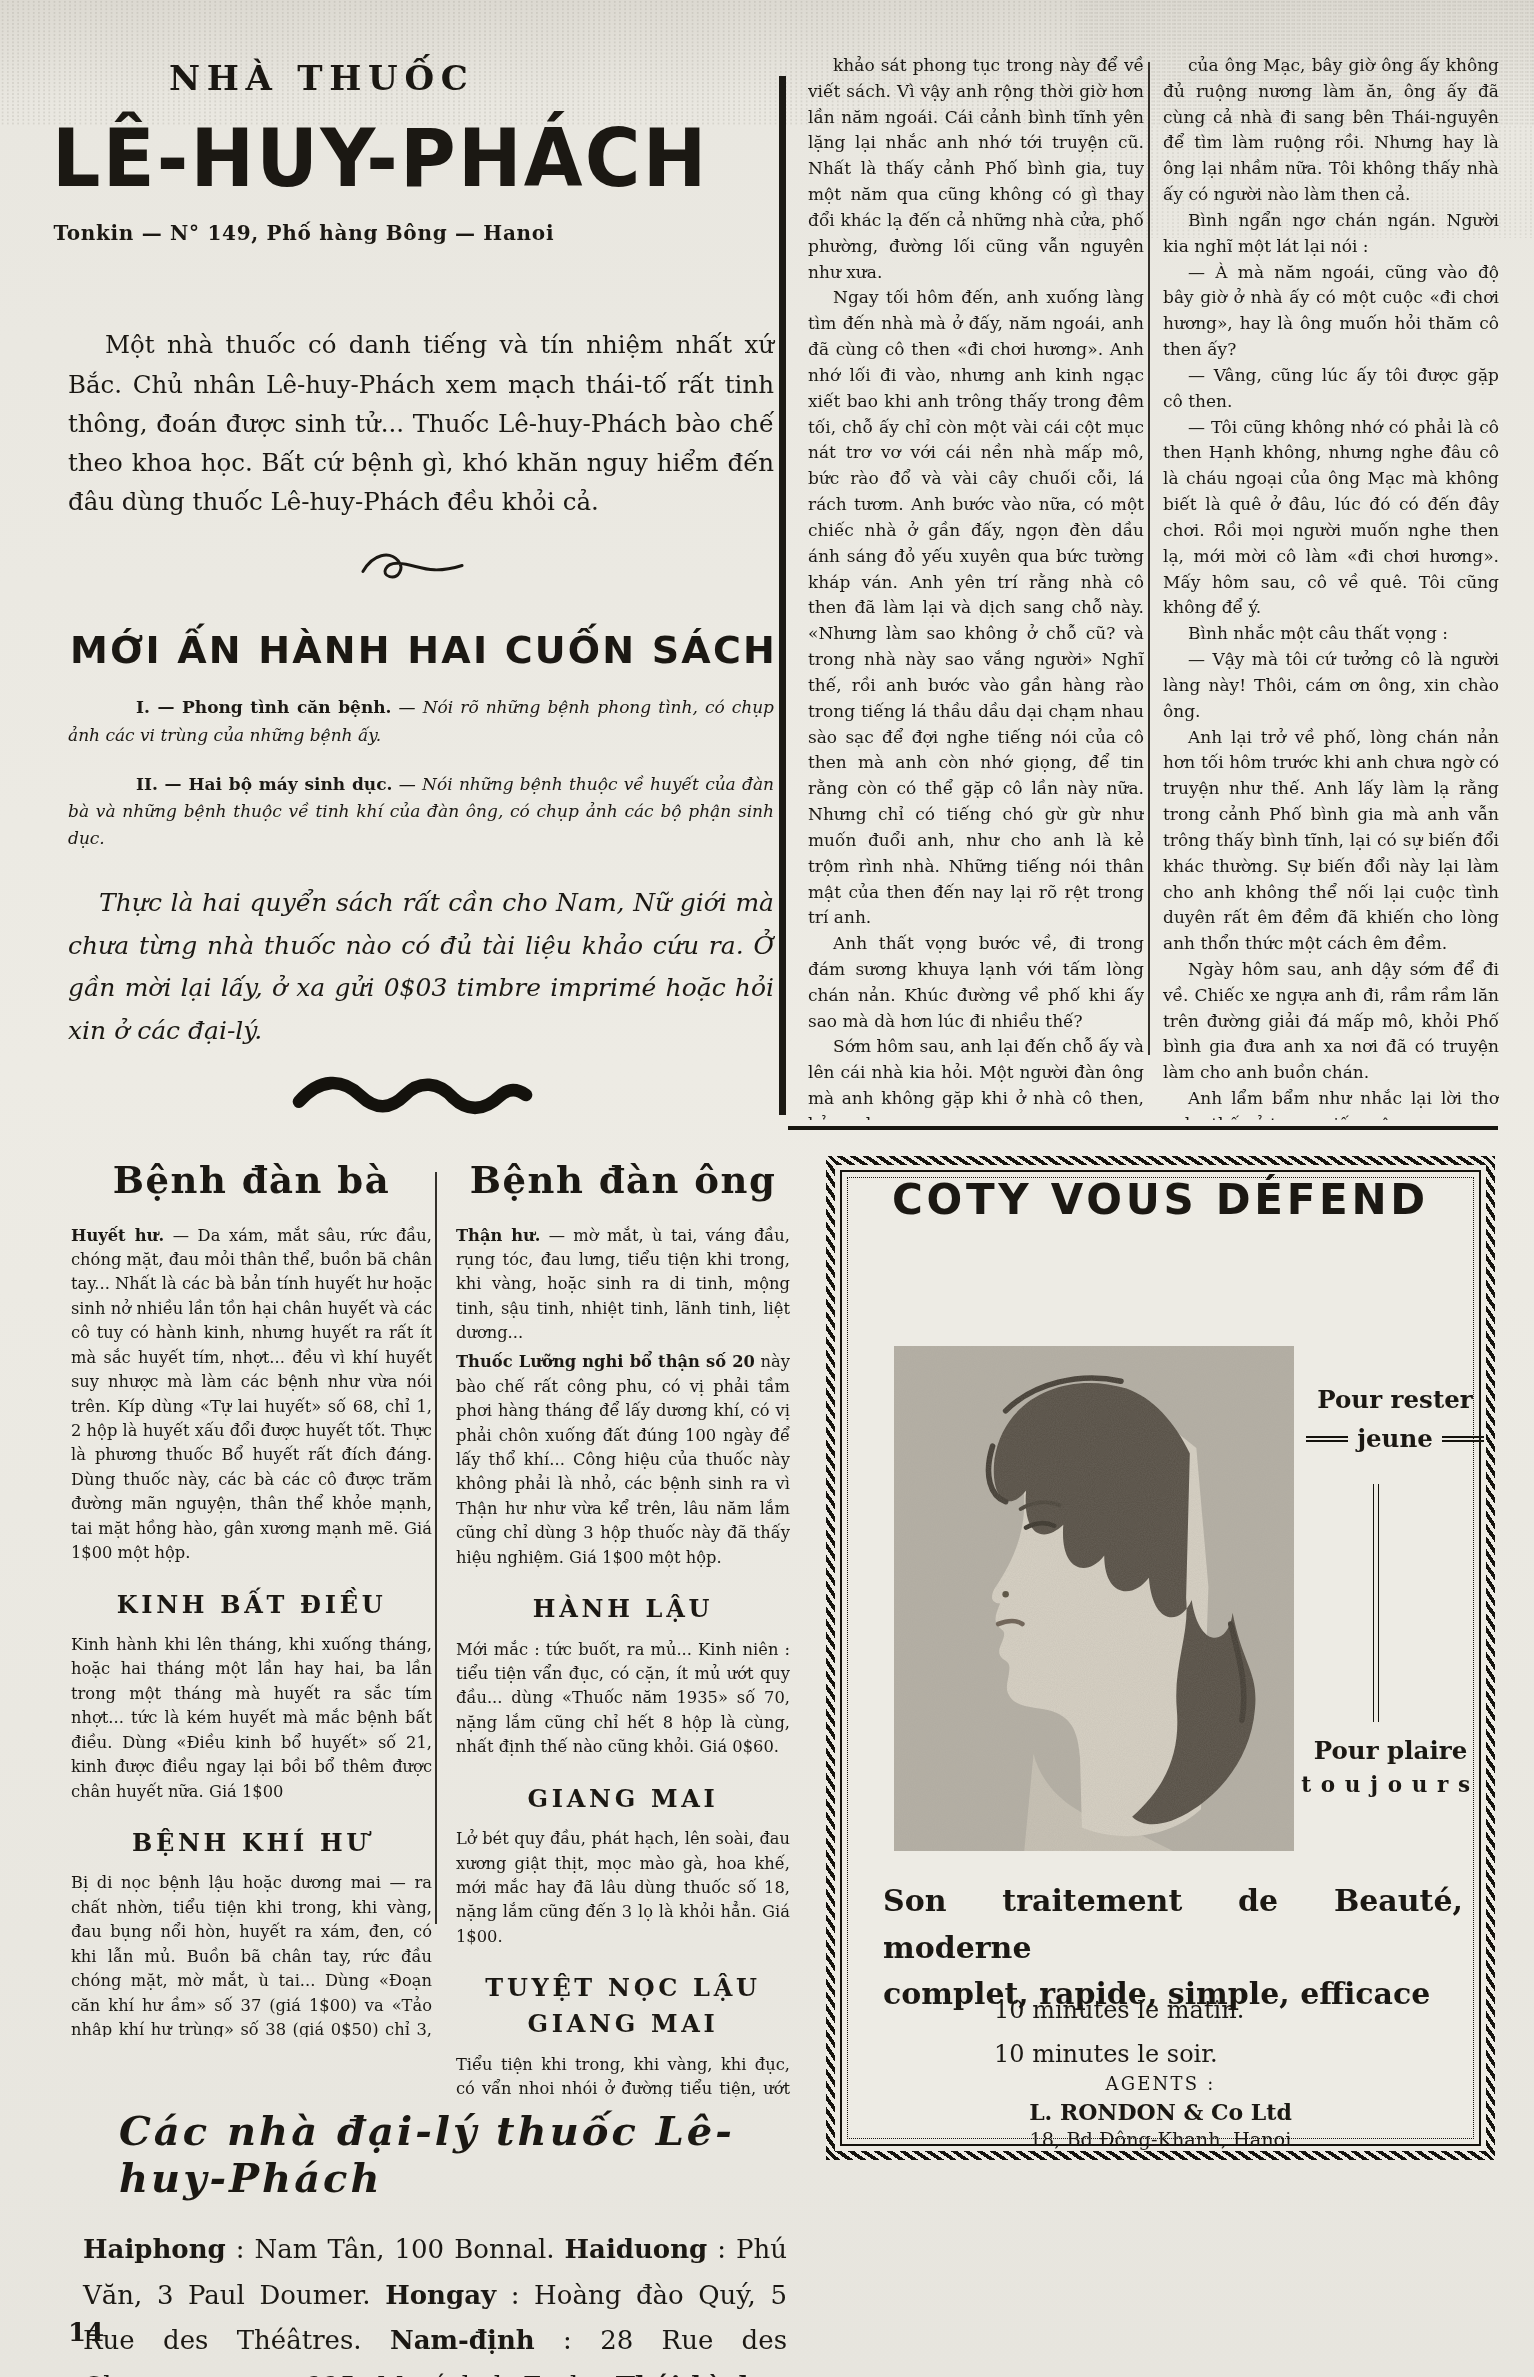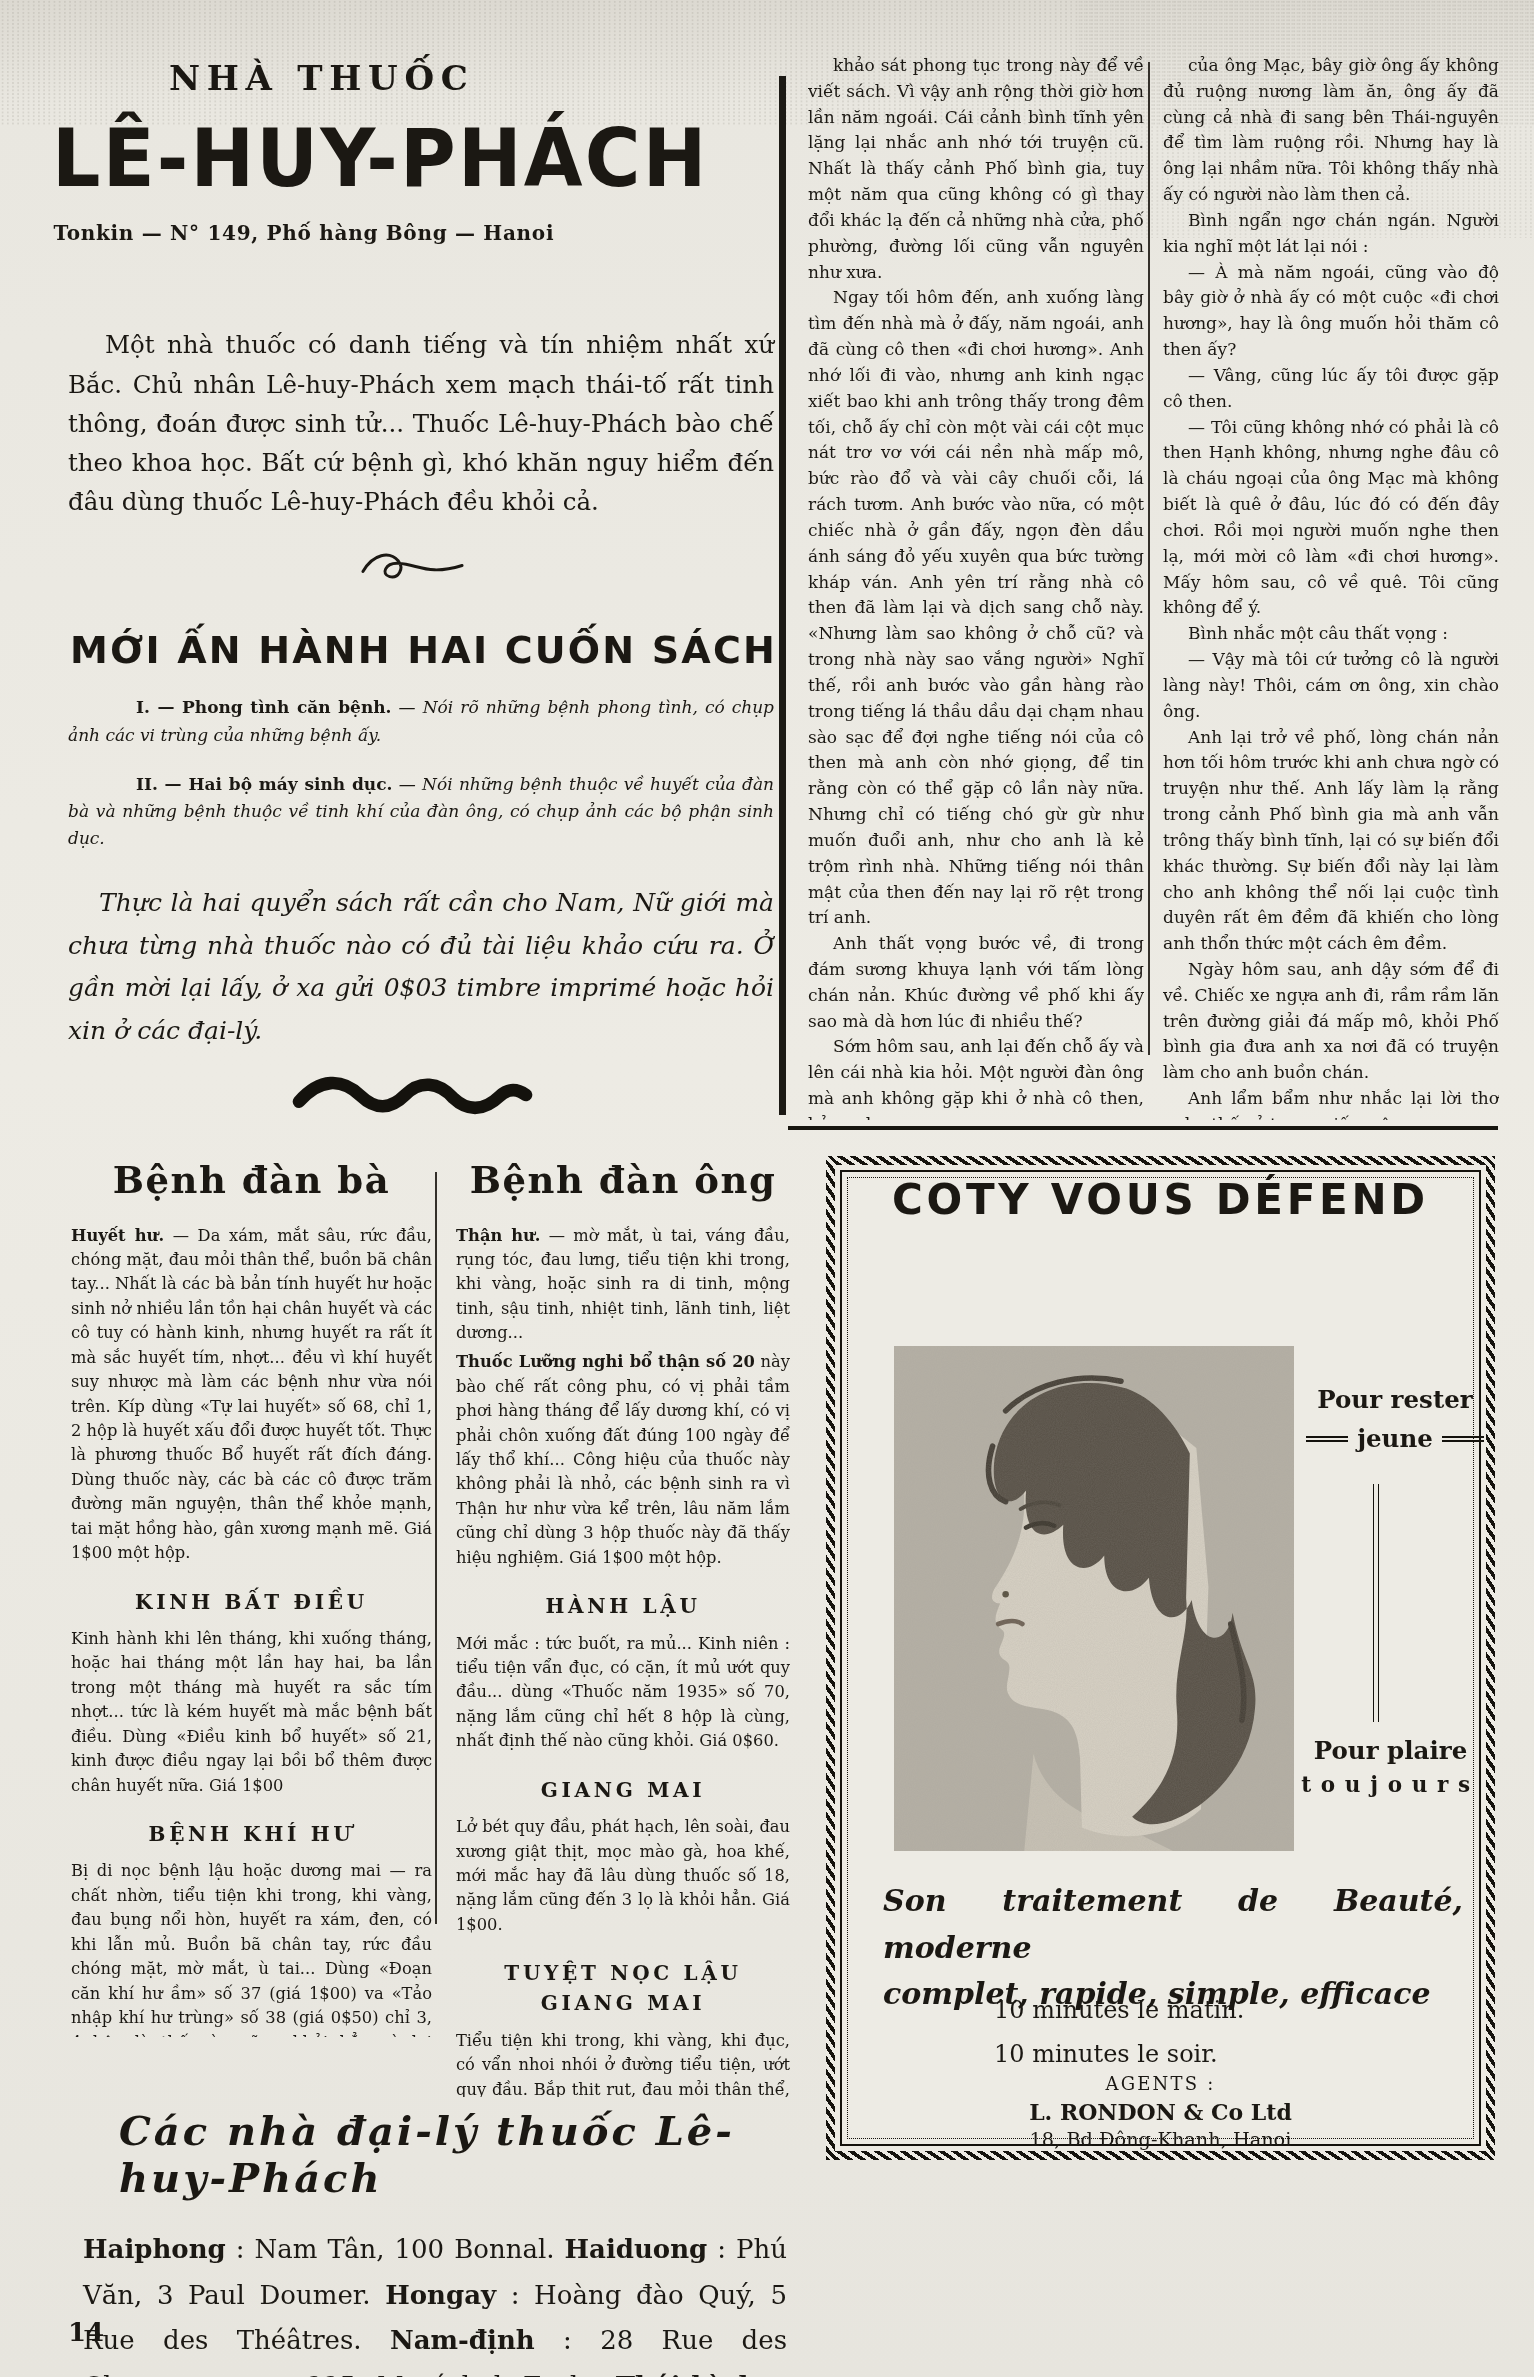--- a/index.html
+++ b/index.html
@@ -32,21 +32,21 @@
   .story-p{margin:0;text-indent:25px;}
   .vrule1{position:absolute;left:779px;top:76px;width:6.7px;height:1039px;background:#1c1a15;}
   .vrule2{position:absolute;left:1148px;top:62px;width:1.5px;height:993px;background:#34302a;}
   .hrule{position:absolute;left:788px;top:1126px;width:710px;height:3.7px;background:#17150f;}
   .vrule3{position:absolute;left:435px;top:1172px;width:2.2px;height:752px;background:#34302a;}
   
   .med-col{position:absolute;top:1153px;font-size:16.3px;line-height:1.5;text-align:justify;overflow:hidden;}
   #col-women{left:71px;width:361px;height:884px;}
   #col-men{left:456px;width:334px;height:944px;}
   .med-title{margin:0 0 15px;text-align:center;font-weight:bold;font-size:37px;letter-spacing:1.5px;}
-  .med-sub{margin:21px 0 10.4px;text-align:center;font-weight:bold;font-size:20px;letter-spacing:3.7px;}
+  .med-sub{margin:21px 0 10.4px;text-align:center;font-weight:bold;font-size:24px;letter-spacing:3.7px;}
   .med-p{margin:0 0 4.5px;}
   .med-lead{font-weight:bold;}
   
   .agents{position:absolute;left:83px;top:2107px;width:704px;}
   .agents-title{font-style:italic;font-weight:bold;font-size:40px;letter-spacing:3px;margin:0 0 19.3px 36px;}
   .agents-body{font-size:26px;line-height:1.75;text-align:justify;}
   .agents-body b{font-weight:bold;}
   .pagenum{position:absolute;left:68px;top:2317px;font-weight:bold;font-size:26px;}
   
   .coty{position:absolute;left:826px;top:1156px;width:669px;height:1004px;background:#edebe4;
@@ -61,21 +61,21 @@
   .coty-photo{position:absolute;left:59px;top:181px;width:400px;height:505px;}
   .side-top{position:absolute;left:467px;top:220px;width:186px;font-weight:bold;font-size:24.5px;
     font-family:"DejaVu Serif",serif;text-align:center;}
   .eqrow{display:flex;align-items:center;justify-content:center;gap:9px;margin-top:10.4px;}
   .eqline{width:42px;height:6px;border-top:2.2px solid #14120d;border-bottom:2.2px solid #14120d;box-sizing:border-box;}
   .dbl-rule{position:absolute;left:538px;top:319px;height:238px;width:6px;
     border-left:1.5px solid #14120d;border-right:1.5px solid #14120d;box-sizing:border-box;}
   .side-bottom{position:absolute;left:455px;top:571px;width:201px;font-weight:bold;font-size:24.5px;text-align:center;}
   .side-bottom .spread{display:block;margin-top:7.4px;letter-spacing:9.7px;font-size:21.5px;}
   .treatment{position:absolute;left:48px;top:713px;width:580px;font-weight:bold;font-size:30px;
-    line-height:1.55;text-align:justify;font-style:italic;}
+    line-height:1.55;text-align:justify;}
   .treatment .t2{display:block;text-align:justify;}
   .schedule{position:absolute;left:159px;top:826px;font-size:24px;line-height:1.6;}
   .schedule p{margin:0 0 6px;}
   .coty-agents{position:absolute;left:0;top:908px;width:100%;text-align:center;}
   .coty-agents .lbl{font-size:18px;letter-spacing:2.2px;margin:0;}
   .coty-agents .nm{font-weight:bold;font-size:22px;margin:4.5px 0 0;}
   .coty-agents .ad{font-size:19.3px;margin:3px 0 0;}
 </style>
 </head>
 <body>

